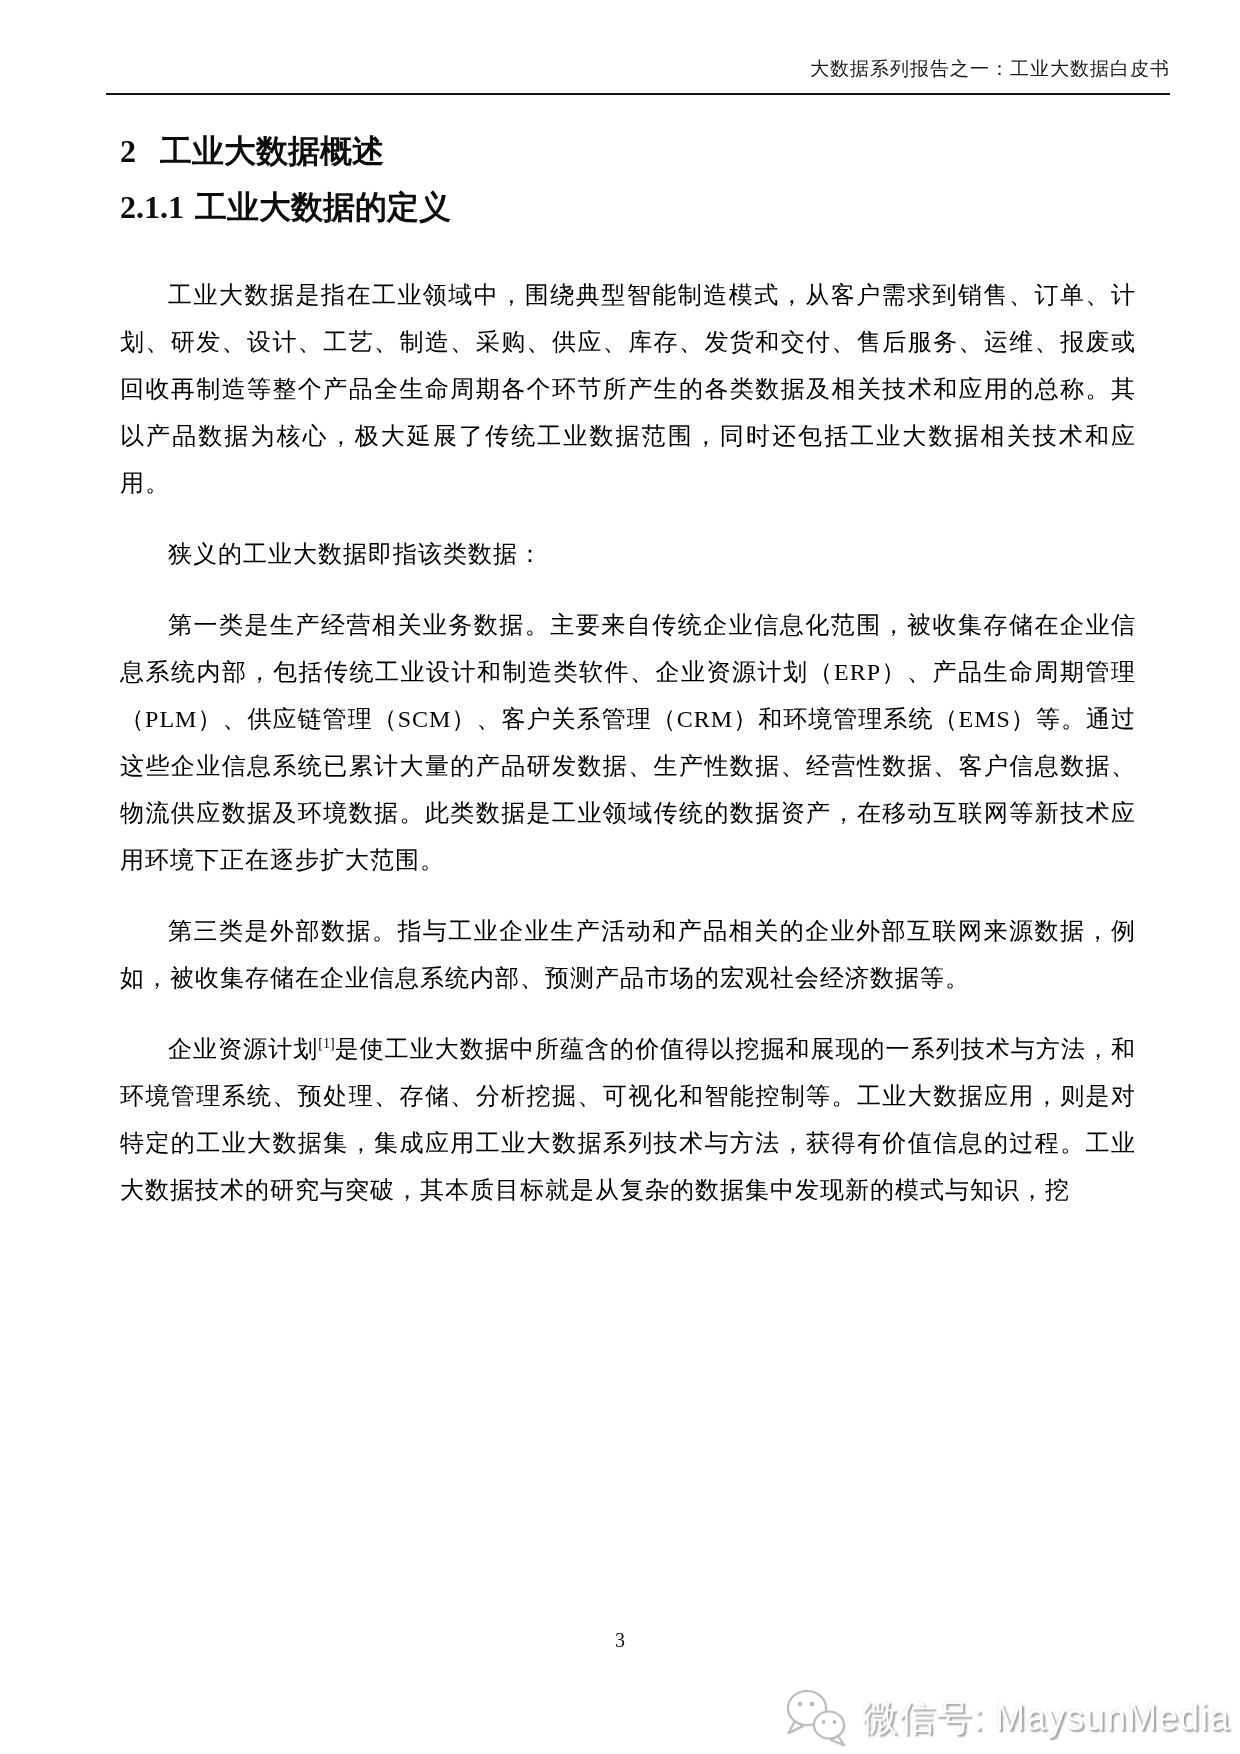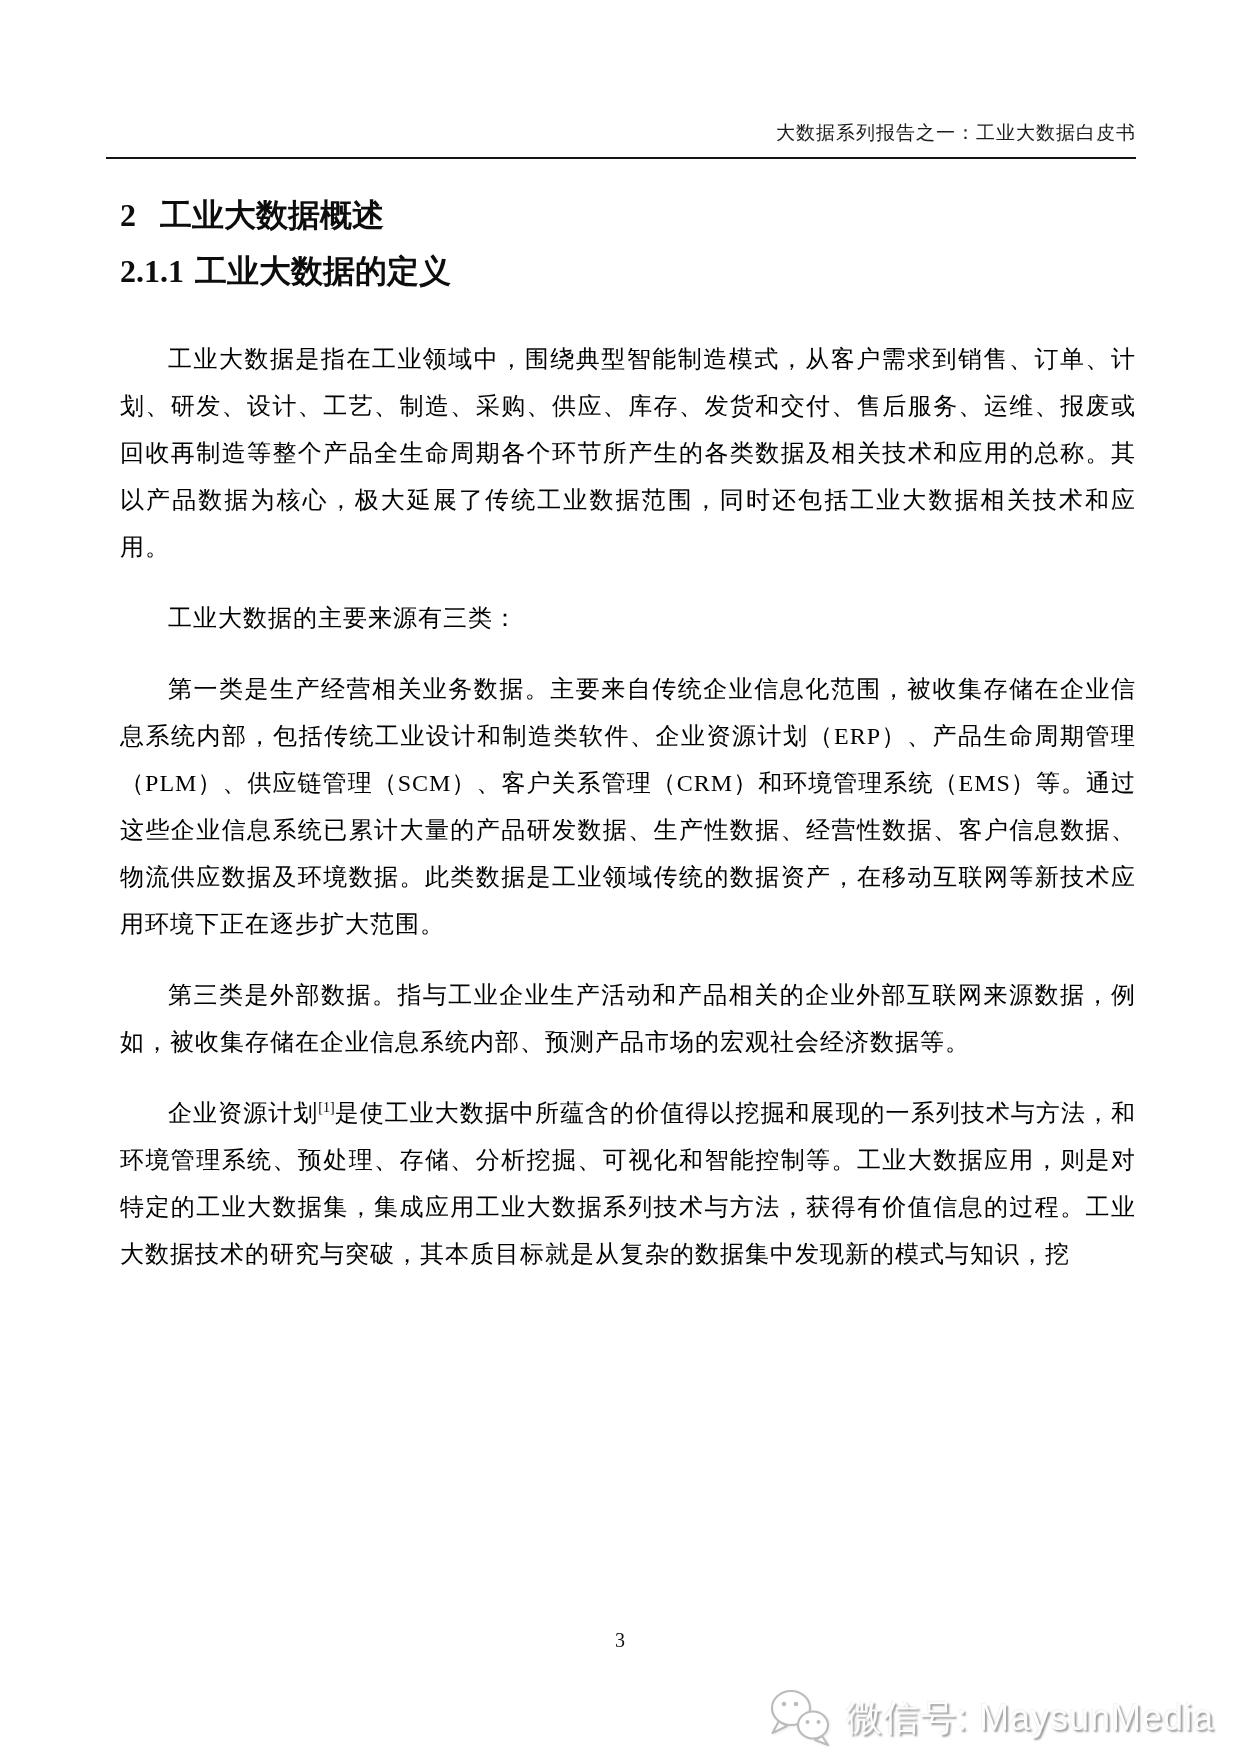--- a/index.html
+++ b/index.html
@@ -8,21 +8,21 @@
 
   .page {
     position: relative;
     width: 1240px;
     height: 1754px;
     background: #ffffff;
     overflow: hidden;
   }
 
   
-  .page-header { margin: 0 104px 0 106px; padding-top: 120px; }
+  .page-header { margin: 0 70px 0 106px; padding-top: 56px; }
   .running-title {
     text-align: right;
     font-size: 19px;
     color: #1c1c1c;
     letter-spacing: 1px;
     padding-bottom: 11px;
     border-bottom: 2px solid #151515;
   }
 
   
@@ -66,21 +66,21 @@
     left: 0;
     width: 100%;
     text-align: center;
     font-size: 20px;
     color: #111;
   }
 
   
   .watermark {
     position: absolute;
-    right: 26px;
+    right: 10px;
     bottom: 6px;
     display: flex;
     align-items: center;
     gap: 10px;
   }
   .wm-icon { display: inline-flex; filter: drop-shadow(1.5px 1.5px 1px #ededed); }
   .wm-text {
     font-family: "Liberation Sans", sans-serif;
     font-size: 36px;
     color: #fdfdfd;
@@ -104,21 +104,21 @@
       <span class="hnum">2</span><span>工业大数据概述</span>
     </h1>
 
 
     <h3>
       <span class="hnum">2.1.1</span><span>工业大数据的定义</span>
     </h3>
 
     <p class="body-para first">工业大数据是指在工业领域中，围绕典型智能制造模式，从客户需求到销售、订单、计划、研发、设计、工艺、制造、采购、供应、库存、发货和交付、售后服务、运维、报废或回收再制造等整个产品全生命周期各个环节所产生的各类数据及相关技术和应用的总称。其以产品数据为核心，极大延展了传统工业数据范围，同时还包括工业大数据相关技术和应用。</p>
 
-    <p class="body-para">工业大数据的主要来源有三类：</p>
+    <p class="body-para">狭义的工业大数据即指该类数据：</p>
 
     <p class="body-para">第一类是生产经营相关业务数据。主要来自传统企业信息化范围，被收集存储在企业信息系统内部，包括传统工业设计和制造类软件、企业资源计划（ERP）、产品生命周期管理（PLM）、供应链管理（SCM）、客户关系管理（CRM）和环境管理系统（EMS）等。通过这些企业信息系统已累计大量的产品研发数据、生产性数据、经营性数据、客户信息数据、物流供应数据及环境数据。此类数据是工业领域传统的数据资产，在移动互联网等新技术应用环境下正在逐步扩大范围。</p>
 
 
     <p class="body-para">第三类是外部数据。指与工业企业生产活动和产品相关的企业外部互联网来源数据，例如，被收集存储在企业信息系统内部、预测产品市场的宏观社会经济数据等。</p>
 
     <p class="body-para"><span>企业资源计划</span><sup class="fn-sup">[1]</sup><span>是使工业大数据中所蕴含的价值得以挖掘和展现的一系列技术与方法，和环境管理系统、预处理、存储、分析挖掘、可视化和智能控制等。工业大数据应用，则是对特定的工业大数据集，集成应用工业大数据系列技术与方法，获得有价值信息的过程。工业大数据技术的研究与突破，其本质目标就是从复杂的数据集中发现新的模式与知识，挖</span></p>
 
   </div>
 

